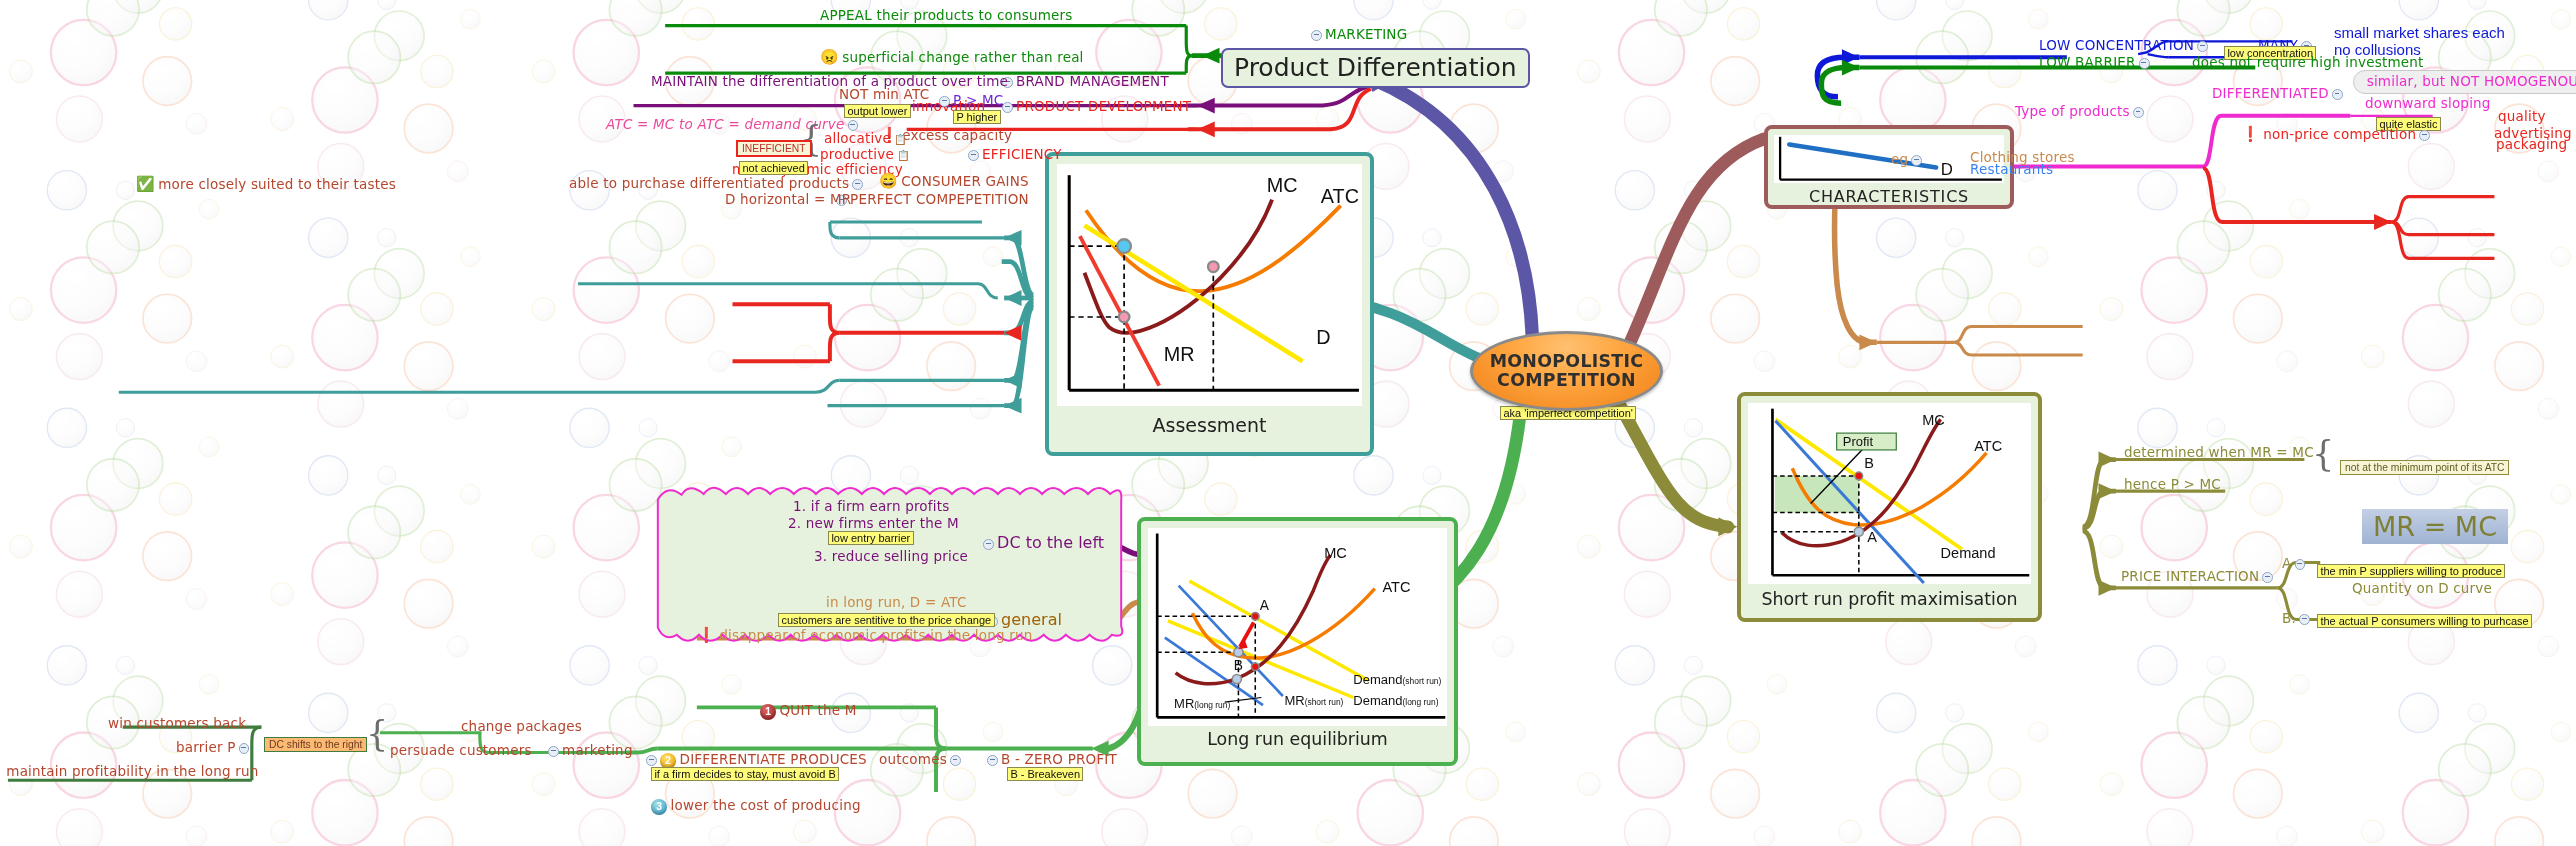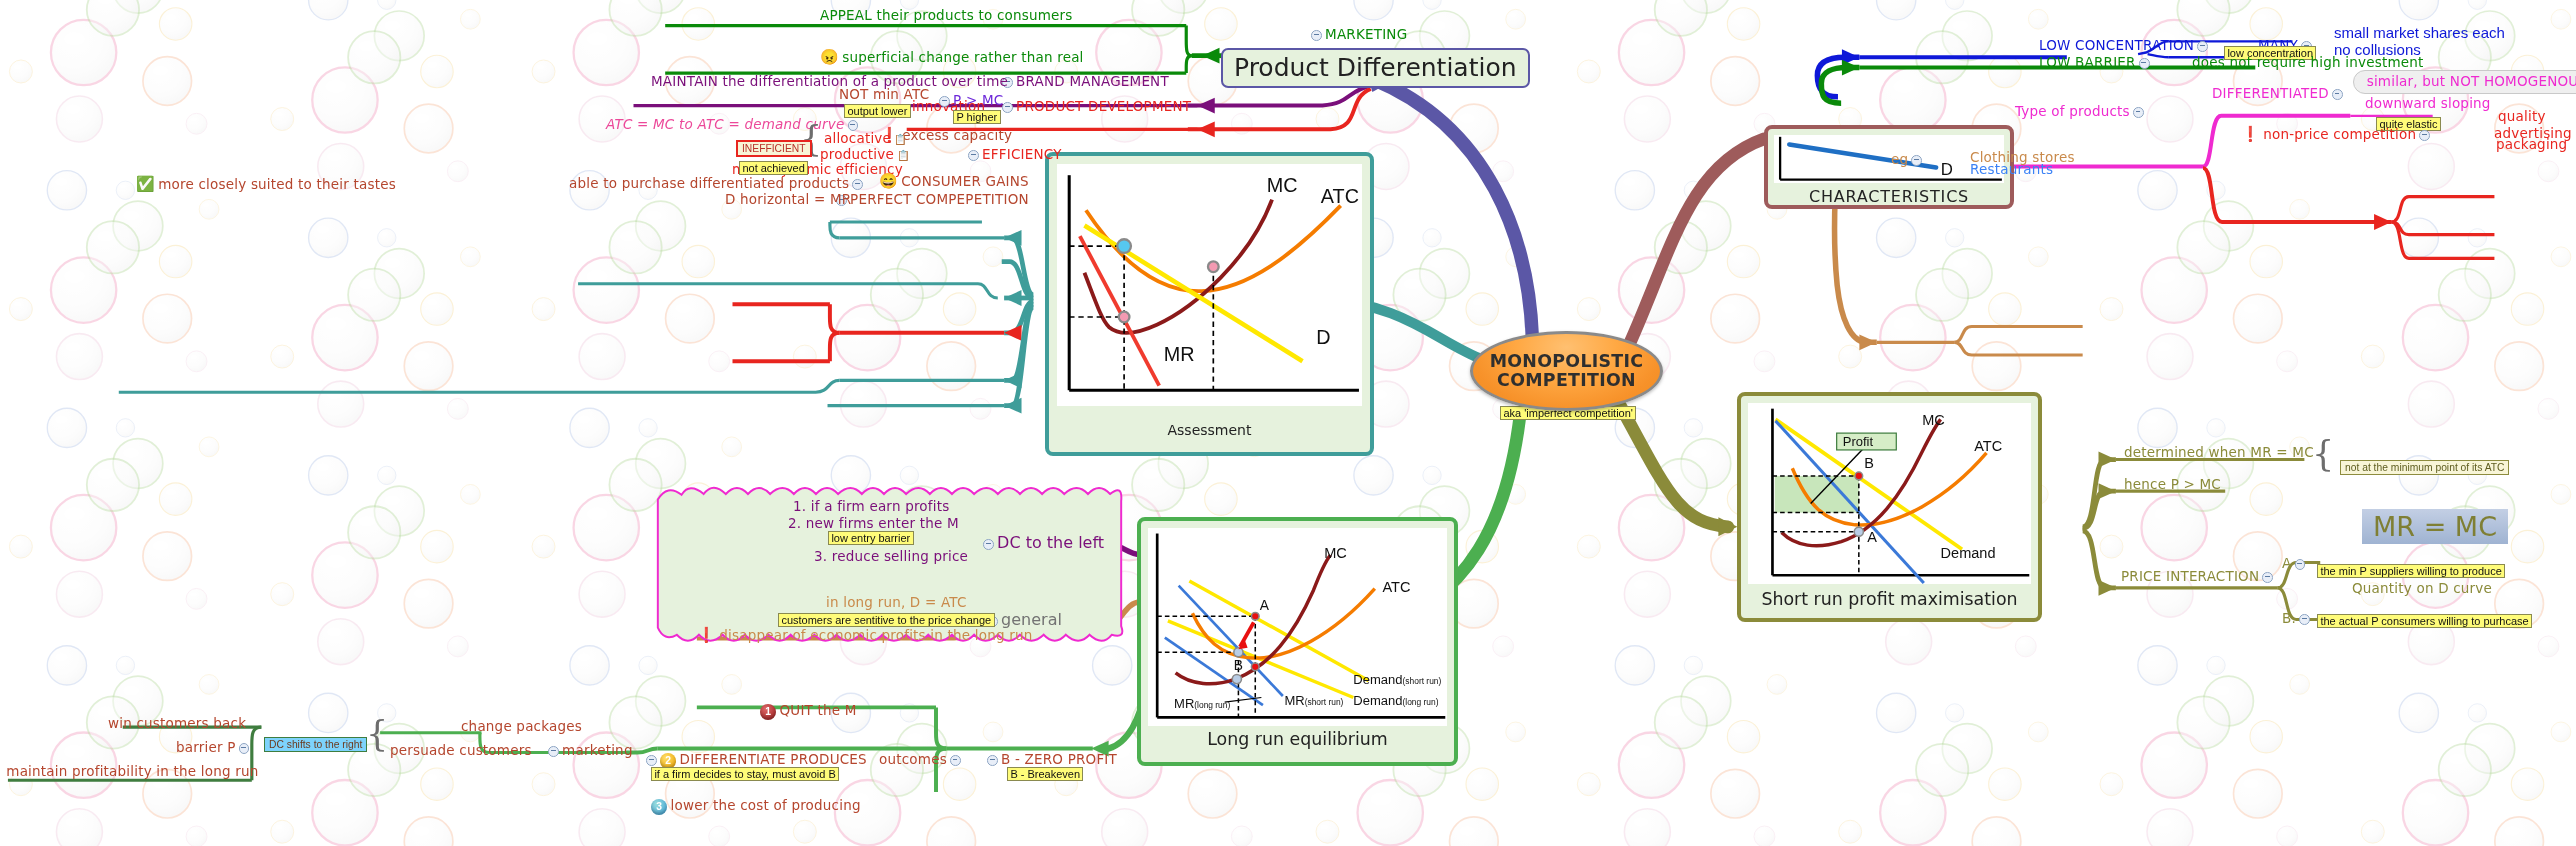--- a/index.html
+++ b/index.html
@@ -12,21 +12,21 @@
   #svg-links{position:absolute;left:0;top:0;width:2576px;height:847px;z-index:1;pointer-events:none;}
   .node{position:absolute;z-index:3;white-space:nowrap;line-height:1.05;}
   .hand{font-family:"DejaVu Sans", sans-serif;}
   
   .t{font-size:13.5px;letter-spacing:0.2px;}
   .t-sm{font-size:15px;}
   .t-lg{font-size:16px;}
   
   .hl{background:#fffc79;border:0.8px solid #8a8a50;padding:0 2.4px;font-size:11px;color:#111;font-family:"Liberation Sans",sans-serif;}
   .cream{background:#f8f5d7;border:1.6px solid #8d8c3e;padding:0.8px 4px;font-size:10.3px;color:#5f5e20;}
-  .cream-g{background:#7dd3fc;border:1.6px solid #3f7d3f;padding:0.8px 4px;font-size:10.3px;color:#6b3a1e;}
+  .cream-g{background:#fdba74;border:1.6px solid #3f7d3f;padding:0.8px 4px;font-size:10.3px;color:#6b3a1e;}
   .redbox{background:#f8f5d7;border:2.4px solid #e8251f;padding:0.8px 4px;font-size:10.3px;color:#b8312a;}
   .bluebox{background:linear-gradient(180deg,#c3cfe4,#9fb3d2);padding:1.6px 11px;font-size:27px;color:#7f7f34;font-family:"DejaVu Sans",sans-serif;}
 
   
   .imgbox{position:absolute;z-index:3;background:#e6f2dd;border-radius:8px;box-sizing:border-box;}
   .imgbox .plot{background:#ffffff;position:relative;overflow:hidden;}
   .imgbox .cap{text-align:center;font-family:"DejaVu Sans",sans-serif;color:#222;}
 
   
   #central{
@@ -1717,21 +1717,21 @@
       <line x1="205" y1="126" x2="205" y2="288" stroke="#000" stroke-width="2.2" stroke-dasharray="7,5"></line>
       <circle cx="88" cy="99" r="9" fill="#56c8f0" stroke="#8a8a8a" stroke-width="3"></circle>
       <circle cx="88" cy="192" r="7" fill="#f39ab2" stroke="#8a8a8a" stroke-width="3"></circle>
       <circle cx="205" cy="126" r="7" fill="#f39ab2" stroke="#8a8a8a" stroke-width="3"></circle>
       <text x="275" y="28" font-family="Liberation Sans, sans-serif" font-size="26" fill="#111">MC</text>
       <text x="346" y="42" font-family="Liberation Sans, sans-serif" font-size="26" fill="#111">ATC</text>
       <text x="340" y="228" font-family="Liberation Sans, sans-serif" font-size="26" fill="#111">D</text>
       <text x="140" y="250" font-family="Liberation Sans, sans-serif" font-size="26" fill="#111">MR</text>
     </svg>
   </div>
-  <div class="cap" style="font-size:14px;margin-top:16px;">Assessment</div>
+  <div class="cap" style="font-size:19px;margin-top:8px;">Assessment</div>
 </div>
 
 <div class="node" style="left:936px;top:93px;">
   <span class="minus"></span><span class="hand t" style="color:#6d28d9;">P &gt; MC</span>
 </div>
 <div class="node" style="left:953px;top:111px;">
   <span class="hl">P higher</span>
 </div>
 <div class="node" style="left:839px;top:87px;text-align:right;">
   <span class="hand t" style="color:#b5462e;">NOT min ATC</span>
@@ -1987,21 +1987,21 @@
   <span class="hand t" style="color:#7a0f7a;">2. new firms enter the M</span>
 </div>
 <div class="node" style="left:828px;top:532px;">
   <span class="hl">low entry barrier</span>
 </div>
 <div class="node" style="left:814px;top:549px;">
   <span class="hand t" style="color:#7a0f7a;">3. reduce selling price</span>
 </div>
 
 <div class="node" style="left:984px;top:612px;">
-  <span class="minus"></span><span class="hand t-lg" style="color:#737373;">general</span>
+  <span class="minus"></span><span class="hand t-lg" style="color:#a16207;">general</span>
 </div>
 <div class="node" style="left:826px;top:595px;">
   <span class="hand t" style="color:#c98a4b;">in long run, D = ATC</span>
 </div>
 <div class="node" style="left:778px;top:614px;">
   <span class="hl">customers are sentitive to the price change</span>
 </div>
 <div class="node" style="left:697px;top:627px;">
   <span class="emoji" style="color:#f0a500;">❗</span>
   <span class="hand t" style="color:#c98a4b;">disappear of economic profits in the long run</span>

